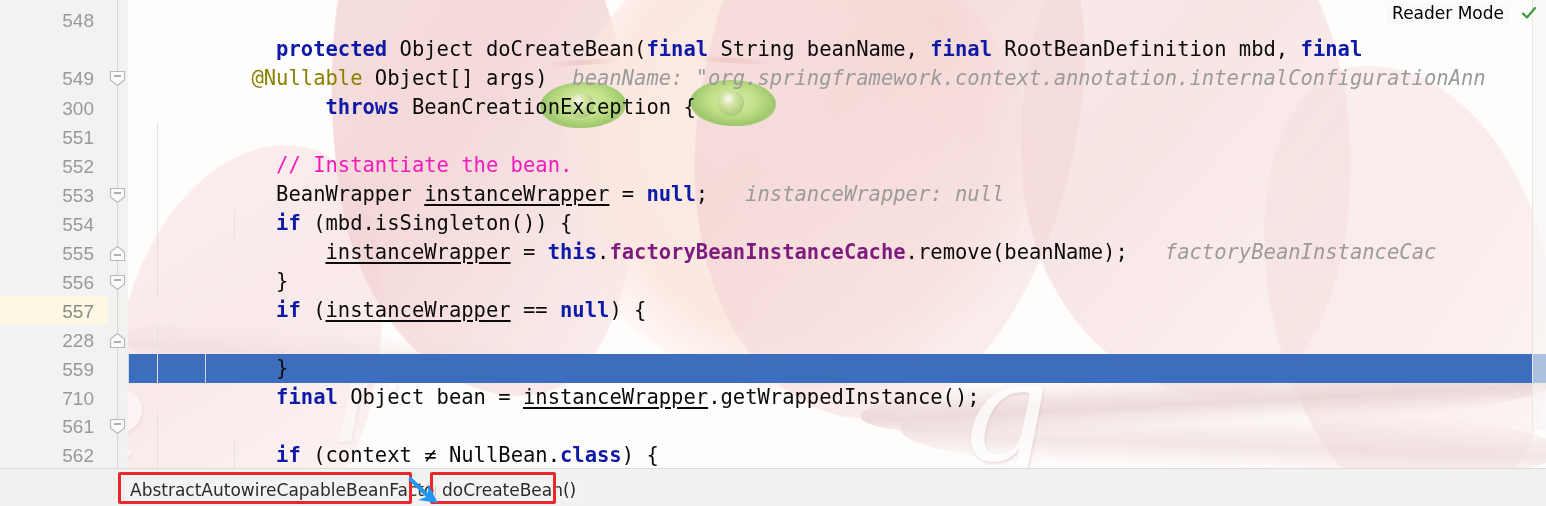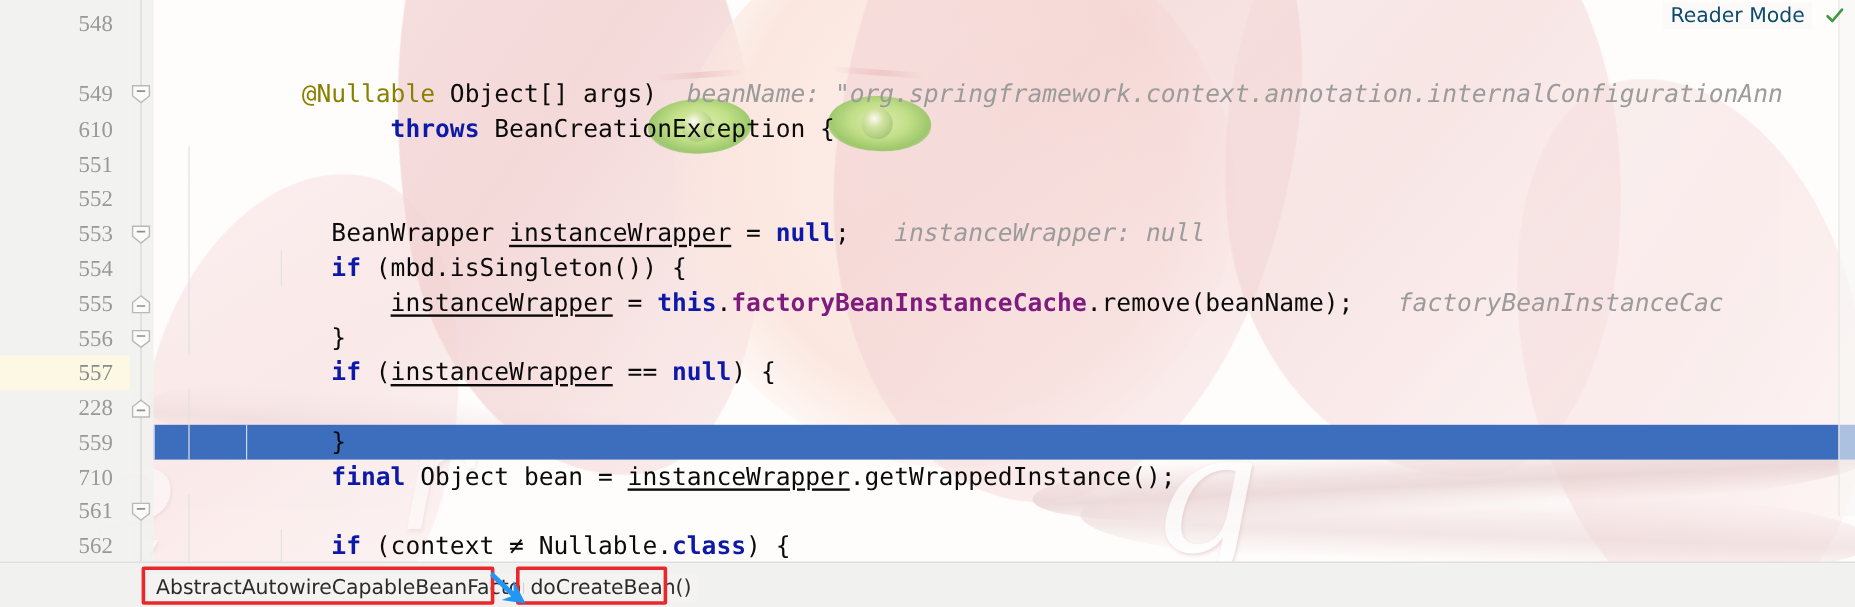--- a/index.html
+++ b/index.html
@@ -133,21 +133,21 @@
     width: 1px; background: #d6d6d4;
   }
   .fold-marker {
     position: absolute; left: 1px; width: 17px; height: 17px;
   }
   .fold-marker svg { display: block; }
 
   .ln {
     position: absolute;
     right: 14px;
-    font-family: Liberation Serif, serif;
+    font-family: Liberation Sans, sans-serif;
     font-size: 19px;
     line-height: 19px;
     color: #999999;
     text-align: right;
     white-space: nowrap;
   }
   .ln.current { color: #8a8a8a; }
 
   .gutter-current-hl {
     position: absolute; left: 0; width: 128px; height: 29px;
@@ -211,21 +211,21 @@
     z-index: 6;
     letter-spacing: -1px;
   }
 
   
   #reader-mode {
     position: absolute;
     right: 36px; top: 2px;
     font-family: "DejaVu Sans", sans-serif;
     font-size: 17px;
-    color: #0c4a6e;
+    color: #000000;
     z-index: 7;
     background: rgba(250,249,248,.82);
     padding: 1px 6px;
   }
   #inspection-widget {
     position: absolute; right: 8px; top: 4px;
     width: 18px; height: 18px; z-index: 7;
   }
   #right-rail {
     position: absolute; right: 0; top: 0; bottom: 38px; width: 14px;
@@ -299,21 +299,21 @@
     <div class="wp-script wp-script-r">r</div>
     <div class="wp-script wp-script-g">g</div>
   </div>
 
   <div id="editor">
 
     <div id="gutter">
       <div class="gutter-current-hl" style="top:296px"></div>
       <div class="ln" style="top:11px">548</div>
       <div class="ln" style="top:69px">549</div>
-      <div class="ln" style="top:99px">610</div>
+      <div class="ln" style="top:99px">300</div>
       <div class="ln" style="top:128px">551</div>
       <div class="ln" style="top:157px">552</div>
       <div class="ln" style="top:186px">553</div>
       <div class="ln" style="top:215px">554</div>
       <div class="ln" style="top:244px">555</div>
       <div class="ln" style="top:273px">556</div>
       <div class="ln current" style="top:302px">557</div>
       <div class="ln" style="top:331px">228</div>
       <div class="ln" style="top:360px">559</div>
       <div class="ln" style="top:389px">710</div>
@@ -356,33 +356,36 @@
       <div class="fold-marker" style="top:418px">
         <svg width="17" height="17" viewBox="0 0 17 17">
           <path d="M1.5 1.5 H15.5 V10 L8.5 15.5 L1.5 10 Z" fill="#fbfbfa" stroke="#b9b9b7" stroke-width="1.2"></path>
           <line x1="5" y1="6" x2="12" y2="6" stroke="#8f8f8d" stroke-width="1.4"></line>
         </svg>
       </div>
     </div>
 
     <div id="code">
 
+      <div class="code-line" style="top:6px">
+        <span class="kw">    protected</span><span class="plain"> Object doCreateBean(</span><span class="kw">final</span><span class="plain"> String beanName, </span><span class="kw">final</span><span class="plain"> RootBeanDefinition mbd, </span><span class="kw">final</span>
+      </div>
 
       <div class="code-line" style="top:64px">
         <span class="kw">        throws</span><span class="plain"> BeanCreationException {</span>
       </div>
 
       <div class="code-line" style="top:35px">
         <span class="anno">  @Nullable</span><span class="plain"> Object[] args)  </span><span class="hint">beanName: "org.springframework.context.annotation.internalConfigurationAnn</span>
       </div>
 
       <div class="code-line" style="top:93px"></div>
 
       <div class="code-line" style="top:122px">
-        <span class="ind" style="left:29px"></span>
+        <span class="ind" style="left:29px"></span><span class="cmt">    // Instantiate the bean.</span>
       </div>
 
       <div class="code-line" style="top:151px">
         <span class="ind" style="left:29px"></span><span class="plain">    BeanWrapper </span><span class="plain var">instanceWrapper</span><span class="plain"> = </span><span class="kw">null</span><span class="plain">;   </span><span class="hint">instanceWrapper: null</span>
       </div>
 
       <div class="code-line" style="top:180px">
         <span class="ind" style="left:29px"></span><span class="kw">    if</span><span class="plain"> (mbd.isSingleton()) {</span>
       </div>
 
@@ -410,21 +413,21 @@
       <div class="code-line" style="top:325px">
         <span class="ind" style="left:29px"></span><span class="plain">    }</span>
       </div>
 
       <div class="code-line" style="top:354px">
         <span class="ind" style="left:29px"></span><span class="kw">    final</span><span class="plain"> Object bean = </span><span class="plain var">instanceWrapper</span><span class="plain">.getWrappedInstance();</span>
       </div>
 
 
       <div class="code-line" style="top:412px">
-        <span class="ind" style="left:29px"></span><span class="kw">    if</span><span class="plain"> (context </span><span class="plain">≠</span><span class="plain"> Nullable.</span><span class="kw">class</span><span class="plain">) {</span>
+        <span class="ind" style="left:29px"></span><span class="kw">    if</span><span class="plain"> (context </span><span class="plain">≠</span><span class="plain"> NullBean.</span><span class="kw">class</span><span class="plain">) {</span>
       </div>
 
       <div class="code-line" style="top:441px">
         <span class="ind" style="left:29px"></span><span class="ind" style="left:106px"></span>
       </div>
 
     </div>
 
 
     <div id="reader-mode">Reader Mode</div>

